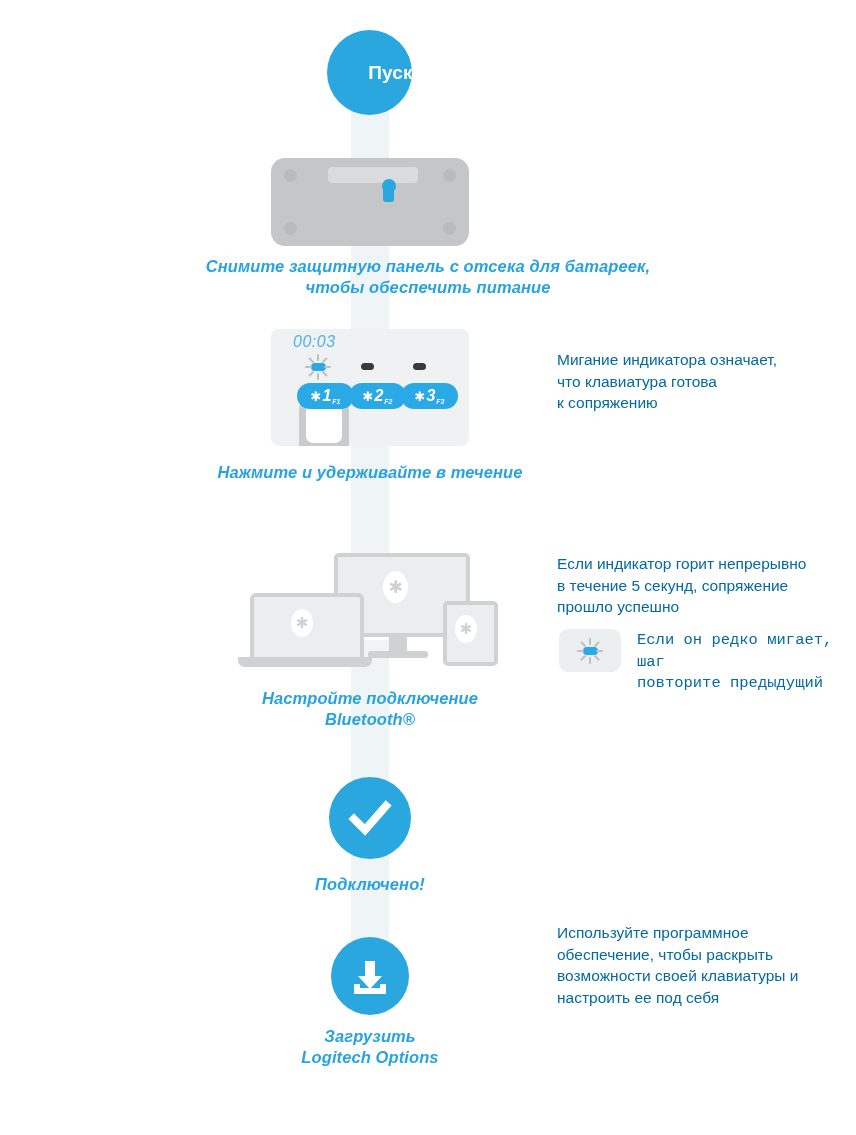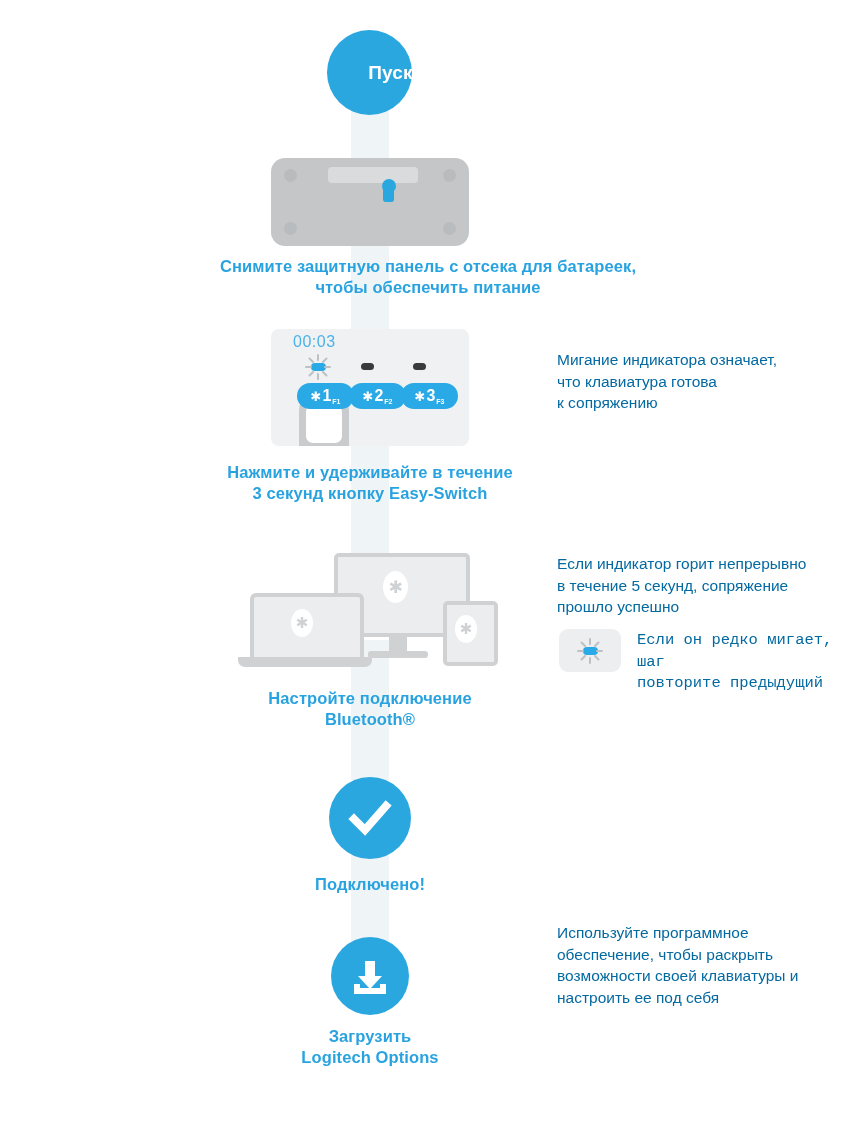--- a/index.html
+++ b/index.html
@@ -41,20 +41,21 @@
 
   
   .caption{
     position:absolute;
     text-align:center;
     color:#29a3e0;
     font-weight:bold;
     font-size:16.5px;
     line-height:21px;
     letter-spacing:.1px;
+    font-style:italic;
   }
 
   
   .note{
     position:absolute;
     color:#0369a1;
     font-size:15.5px;
     line-height:21.5px;
     font-weight:normal;
   }
@@ -88,20 +89,21 @@
     width:14px;height:14px;border-radius:50%;
     background:#2ba7e0;
   }
 
   
   .es-panel{
     position:absolute;
     background:#f0f1f2;
     border-radius:8px;
     overflow:hidden;
+    font-style:italic;
   }
   .es-timer{
     position:absolute;
     color:#4ab3e8;
     font-size:16px;
     letter-spacing:.5px;
     font-weight:normal;
   }
   .es-key{
     position:absolute;
@@ -264,21 +266,20 @@
   </div>
 
   <div class="note" style="left:557px;top:349px;width:290px;">
     <div>Мигание индикатора означает,</div>
     <div>что клавиатура готова</div>
     <div>к сопряжению</div>
   </div>
 
   <div class="caption" style="left:120px;top:462px;width:500px;">
     <div>Нажмите и удерживайте в течение</div>
-    <div>3 секунд кнопку Easy-Switch</div>
   </div>
 
   <div class="abs" style="left:250px;top:553px;width:250px;height:120px;">
 
     <div class="dev-mon-frame" style="left:84px;top:0px;width:128px;height:76px;"></div>
     <div class="dev-mon-neck" style="left:139px;top:84px;width:18px;height:16px;"></div>
     <div class="dev-mon-base" style="left:118px;top:98px;width:60px;height:7px;"></div>
     <div class="bt-badge" style="left:133px;top:18px;width:25px;height:32px;font-size:17px;">✱</div>
 
     <div class="dev-lap-frame" style="left:0px;top:40px;width:106px;height:62px;"></div>

